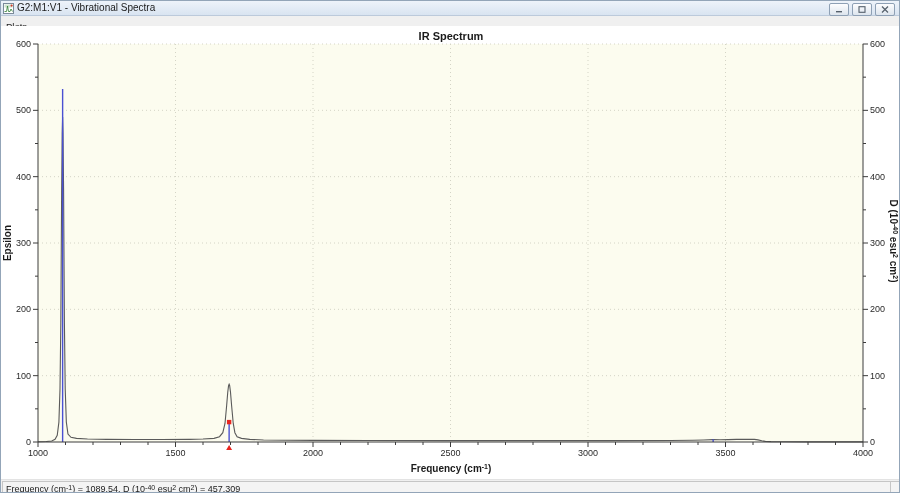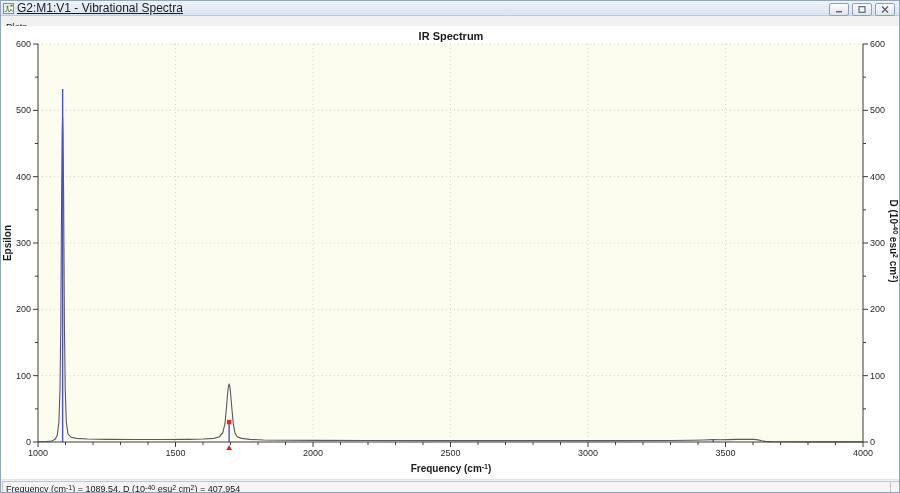--- a/index.html
+++ b/index.html
@@ -3,21 +3,21 @@
 <meta charset="utf-8">
 <style>
   html,body{margin:0;padding:0;}
   body{width:900px;height:493px;font-family:"Liberation Sans",sans-serif;background:#c8c8c8;}
   .window{position:relative;width:898px;height:491px;border:1px solid #93a5b8;background:#ffffff;overflow:hidden;}
   
   .titlebar{position:absolute;left:0;top:0;width:100%;height:14px;
     background:linear-gradient(#eef3fa,#d9e4f1);border-bottom:1px solid #bccadb;
     display:flex;align-items:center;}
   .app-icon{width:11px;height:11px;margin:0 3px 0 2px;flex:0 0 auto;}
-  .title-text{font-size:12px;color:#1b1b1b;line-height:14px;white-space:nowrap;text-decoration:underline;}
+  .title-text{font-size:10px;color:#1b1b1b;line-height:14px;white-space:nowrap;}
   .winbtns{position:absolute;right:4px;top:2px;display:flex;gap:3px;}
   .winbtn{width:18px;height:11px;border:1px solid #8ea0b5;border-radius:2px;
     background:linear-gradient(#fdfdfe,#dde5ee);display:flex;align-items:center;justify-content:center;cursor:default;}
   
   .menubar{position:absolute;left:0;top:15px;width:100%;height:10px;background:#f0f0f0;}
   .menu-item{display:inline-block;font-size:9.5px;color:#1b1b1b;padding:0 5px;line-height:10px;}
   
   .plotwrap{position:absolute;left:0;top:25px;width:900px;height:453px;background:#ffffff;}
   svg text{font-family:"Liberation Sans",sans-serif;}
   
@@ -168,17 +168,17 @@
           <text x="869" y="21" text-anchor="start" font-size="9" fill="#2a2a2a">600</text>
         </g>
       <text x="450" y="14" text-anchor="middle" font-size="11" font-weight="bold" fill="#1a1a1a">IR Spectrum</text>
       <text x="450" y="446" text-anchor="middle" font-size="10" font-weight="bold" fill="#1a1a1a"><tspan>Frequency (cm</tspan><tspan dy="-3" font-size="7">-1</tspan><tspan dy="3">)</tspan></text>
       <text x="10" y="217" text-anchor="middle" font-size="10" font-weight="bold" fill="#1a1a1a" transform="rotate(-90 10 217)">Epsilon</text>
       <text x="889" y="215" text-anchor="middle" font-size="10" font-weight="bold" fill="#1a1a1a" transform="rotate(90 889 215)"><tspan>D (10</tspan><tspan dy="-3" font-size="7">-40</tspan><tspan dy="3"> esu</tspan><tspan dy="-3" font-size="7">2</tspan><tspan dy="3"> cm</tspan><tspan dy="-3" font-size="7">2</tspan><tspan dy="3">)</tspan></text>
     </svg>
   </div>
 
   <div class="statusbar">
-    <div class="status-field"><span>Frequency (cm</span><span class="sup">-1</span><span>) = 1089.54, D (10</span><span class="sup">-40</span><span> esu</span><span class="sup">2</span><span> cm</span><span class="sup">2</span><span>) = 407.954</span></div>
+    <div class="status-field"><span>Frequency (cm</span><span class="sup">-1</span><span>) = 1089.54, D (10</span><span class="sup">-40</span><span> esu</span><span class="sup">2</span><span> cm</span><span class="sup">2</span><span>) = 457.309</span></div>
     <div class="status-grip"></div>
   </div>
 
 </div>
 
 </body></html>

